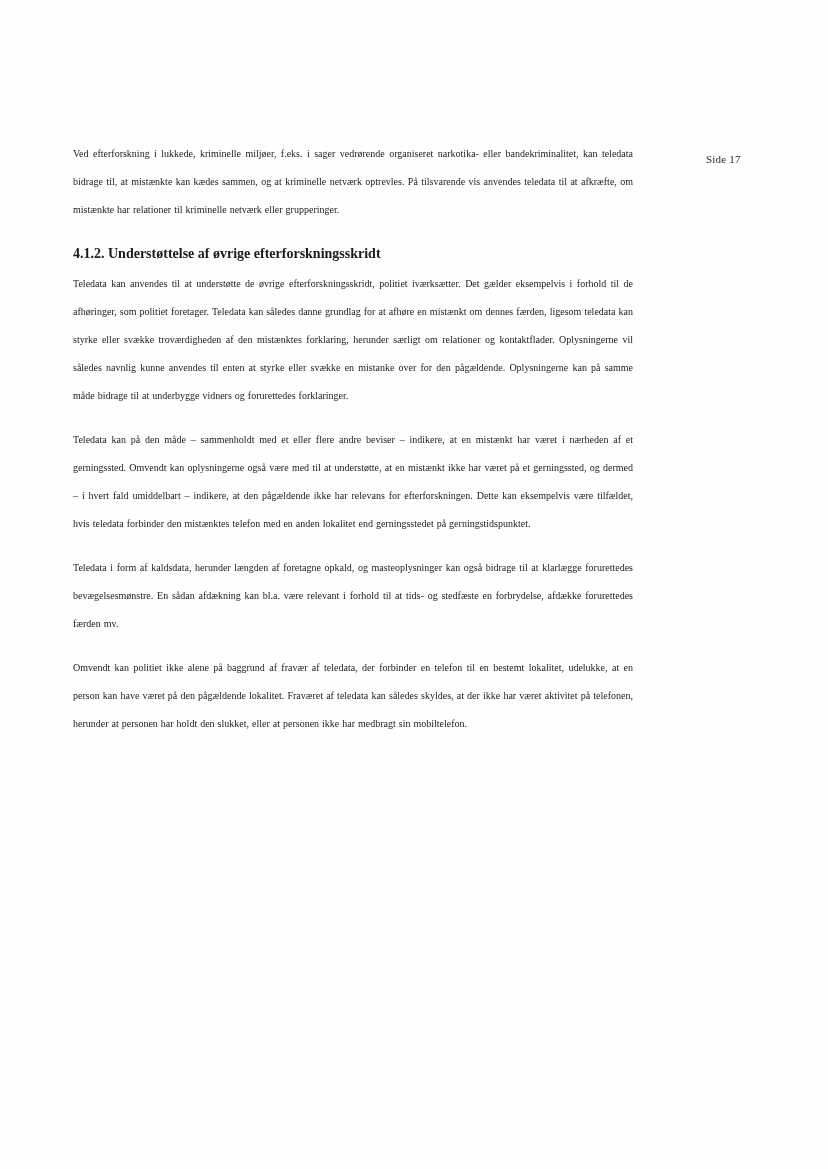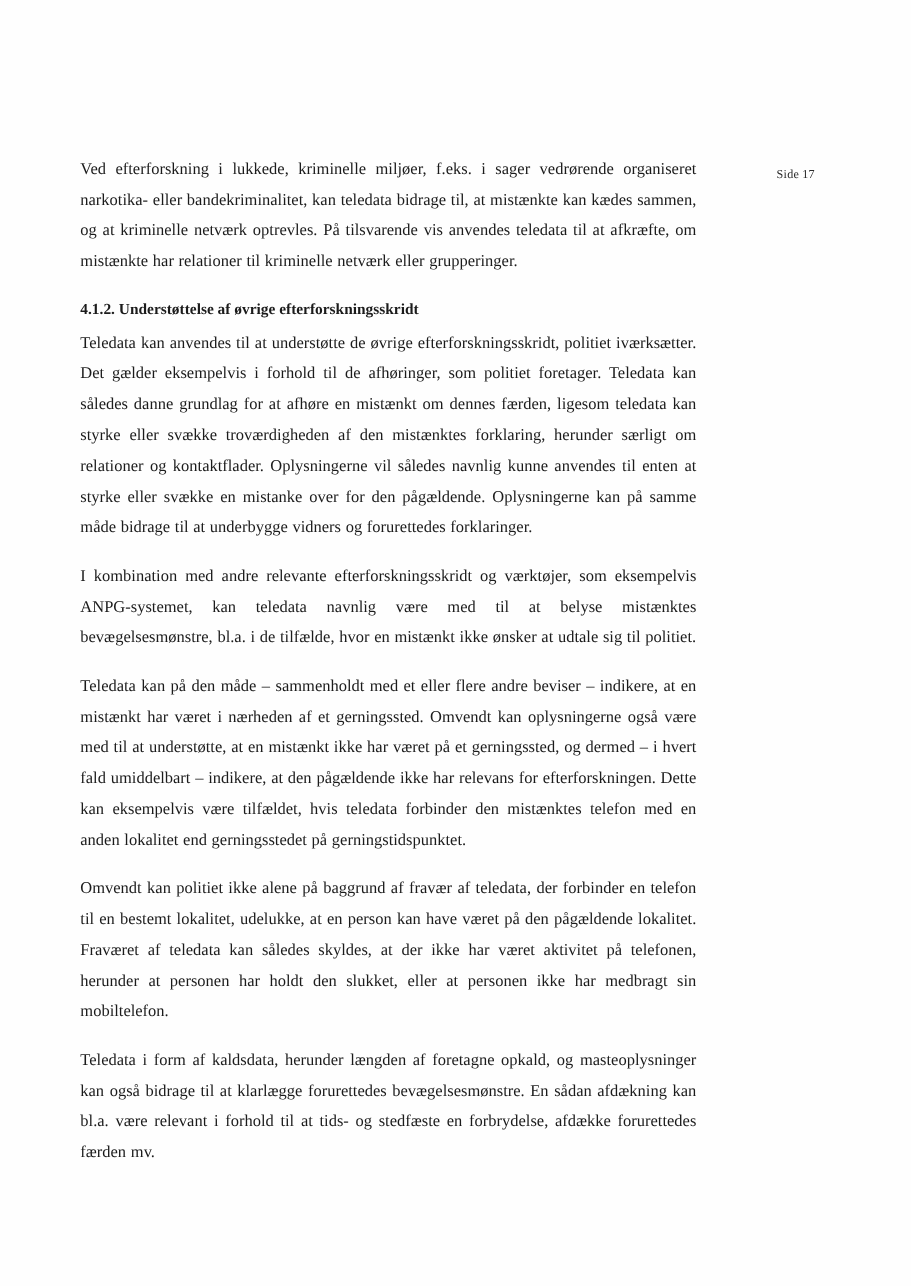--- a/index.html
+++ b/index.html
@@ -25,21 +25,21 @@
     color: #2a2a2a;
     text-align: center;
   }
   .text-block {
     position: absolute;
     left: 73px;
     top: 140px;
     width: 560px;
   }
   .text-block p {
-    font-size: 15px;
+    font-size: 10px;
     line-height: 28px;
     text-align: justify;
     margin: 0 0 16px 0;
     word-spacing: 0.5px;
   }
   .text-block h2 {
     font-size: 14px;
     line-height: 28px;
     font-weight: bold;
     margin: 14px 0 2px 0;
@@ -53,23 +53,22 @@
   <div class="side-label">Side 17</div>
 
   <div class="text-block">
 
     <p>Ved efterforskning i lukkede, kriminelle miljøer, f.eks. i sager vedrørende organiseret narkotika- eller bandekriminalitet, kan teledata bidrage til, at mistænkte kan kædes sammen, og at kriminelle netværk optrevles. På tilsvarende vis anvendes teledata til at afkræfte, om mistænkte har relationer til kriminelle netværk eller grupperinger.</p>
 
     <h2>4.1.2. Understøttelse af øvrige efterforskningsskridt</h2>
 
     <p>Teledata kan anvendes til at understøtte de øvrige efterforskningsskridt, politiet iværksætter. Det gælder eksempelvis i forhold til de afhøringer, som politiet foretager. Teledata kan således danne grundlag for at afhøre en mistænkt om dennes færden, ligesom teledata kan styrke eller svække troværdigheden af den mistænktes forklaring, herunder særligt om relationer og kontaktflader. Oplysningerne vil således navnlig kunne anvendes til enten at styrke eller svække en mistanke over for den pågældende. Oplysningerne kan på samme måde bidrage til at underbygge vidners og forurettedes forklaringer.</p>
 
-    <p>I kombination med andre relevante efterforskningsskridt og værktøjer, som eksempelvis ANPG-systemet, kan teledata navnlig være med til at belyse mistænktes bevægelsesmønstre, bl.a. i de tilfælde, hvor en mistænkt ikke ønsker at udtale sig til politiet.</p>
 
     <p>Teledata kan på den måde – sammenholdt med et eller flere andre beviser – indikere, at en mistænkt har været i nærheden af et gerningssted. Omvendt kan oplysningerne også være med til at understøtte, at en mistænkt ikke har været på et gerningssted, og dermed – i hvert fald umiddelbart – indikere, at den pågældende ikke har relevans for efterforskningen. Dette kan eksempelvis være tilfældet, hvis teledata forbinder den mistænktes telefon med en anden lokalitet end gerningsstedet på gerningstidspunktet.</p>
 
+    <p>Teledata i form af kaldsdata, herunder længden af foretagne opkald, og masteoplysninger kan også bidrage til at klarlægge forurettedes bevægelsesmønstre. En sådan afdækning kan bl.a. være relevant i forhold til at tids- og stedfæste en forbrydelse, afdække forurettedes færden mv.</p>
+
     <p>Omvendt kan politiet ikke alene på baggrund af fravær af teledata, der forbinder en telefon til en bestemt lokalitet, udelukke, at en person kan have været på den pågældende lokalitet. Fraværet af teledata kan således skyldes, at der ikke har været aktivitet på telefonen, herunder at personen har holdt den slukket, eller at personen ikke har medbragt sin mobiltelefon.</p>
-
-    <p>Teledata i form af kaldsdata, herunder længden af foretagne opkald, og masteoplysninger kan også bidrage til at klarlægge forurettedes bevægelsesmønstre. En sådan afdækning kan bl.a. være relevant i forhold til at tids- og stedfæste en forbrydelse, afdække forurettedes færden mv.</p>
 
   </div>
 
 </div>
 
 </body></html>

